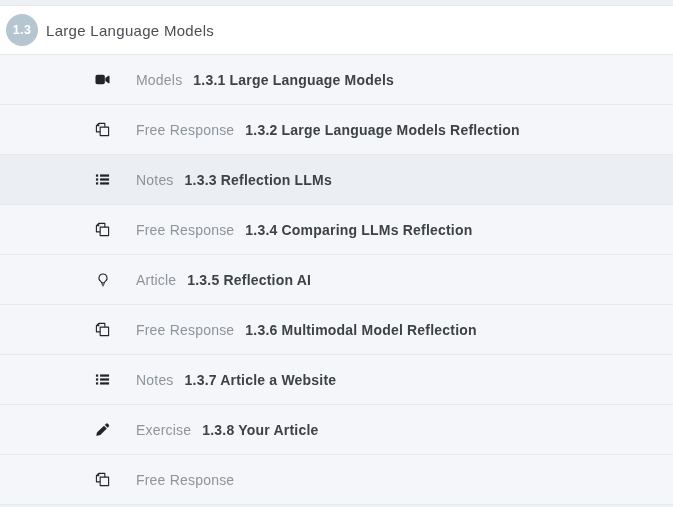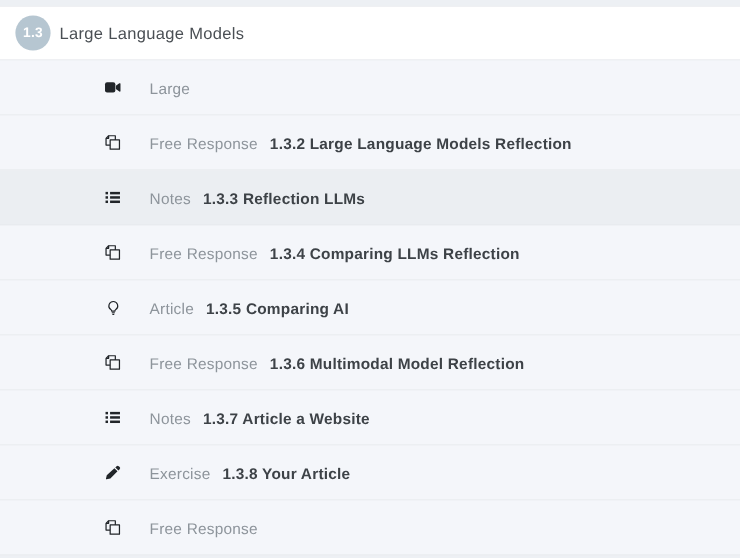--- a/index.html
+++ b/index.html
@@ -22,21 +22,21 @@
     overflow: hidden;
   }
   .page { padding-top: 5px; }
   .section-header {
     height: 50px;
     background: #ffffff;
     border-top: 1px solid var(--border-color);
     border-bottom: 1px solid var(--border-color);
     display: flex;
     align-items: center;
-    padding-left: 14px;
+    padding-left: 6px;
     cursor: pointer;
   }
   .badge {
     width: 32px; height: 32px;
     border-radius: 50%;
     background: var(--badge-bg);
     color: #ffffff;
     font-weight: bold;
     font-size: 12.5px;
     letter-spacing: .3px;
@@ -91,21 +91,22 @@
     <div class="section-title">Large Language Models</div>
   </div>
   <div class="lesson-list">
   <div class="row">
     <span class="icon">
           <svg viewBox="0 0 16 16" width="15" height="15">
             <rect x="0.5" y="3" width="10" height="10" rx="2" fill="currentColor"></rect>
             <path d="M15.5 4.6v6.8a.7.7 0 0 1-1.1.57L11 9.6V6.4l3.4-2.37a.7.7 0 0 1 1.1.57z" fill="currentColor"></path>
           </svg>
         </span>
-    <span class="type">Large</span>
+    <span class="type">Models</span>
+    <span class="title">1.3.1 Large Language Models</span>
   </div>
 
   <div class="row">
     <span class="icon">
           <svg viewBox="0 0 16 16" width="15" height="15">
             <g stroke="currentColor" stroke-width="1.2" stroke-linejoin="round">
               <path d="M4 1.5 H10.5 V10.5 H1.5 V4 Z" fill="none"></path>
               <path d="M4 1.5 V4 H1.5" fill="none"></path>
               <rect x="5.5" y="5.5" width="9" height="9" fill="var(--row-bg,#f4f6fa)"></rect>
             </g>
@@ -146,21 +147,21 @@
 
   <div class="row">
     <span class="icon">
           <svg viewBox="0 0 16 16" width="14" height="14">
             <path d="M8 1.2a4.6 4.6 0 0 0-2.6 8.4c.55.38 1 1.02 1 1.69h3.2c0-.67.45-1.31 1-1.69A4.6 4.6 0 0 0 8 1.2z" fill="none" stroke="currentColor" stroke-width="1.2"></path>
             <path d="M6.4 12.3h3.2v1.1H6.4z" fill="currentColor"></path>
             <path d="M7 14.1h2v1.1H7z" fill="currentColor"></path>
           </svg>
         </span>
     <span class="type">Article</span>
-    <span class="title">1.3.5 Comparing AI</span>
+    <span class="title">1.3.5 Reflection AI</span>
   </div>
 
   <div class="row">
     <span class="icon">
           <svg viewBox="0 0 16 16" width="15" height="15">
             <g stroke="currentColor" stroke-width="1.2" stroke-linejoin="round">
               <path d="M4 1.5 H10.5 V10.5 H1.5 V4 Z" fill="none"></path>
               <path d="M4 1.5 V4 H1.5" fill="none"></path>
               <rect x="5.5" y="5.5" width="9" height="9" fill="var(--row-bg,#f4f6fa)"></rect>
             </g>

